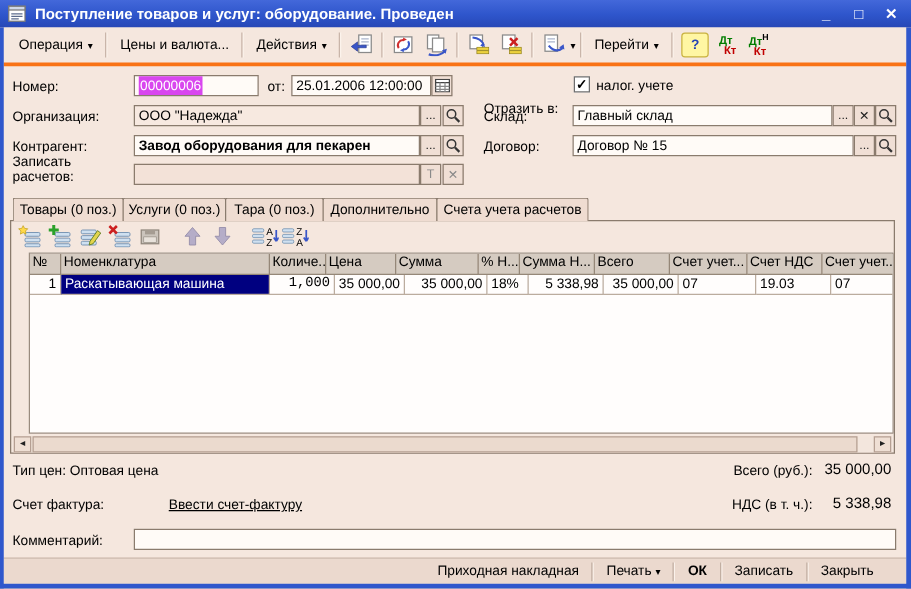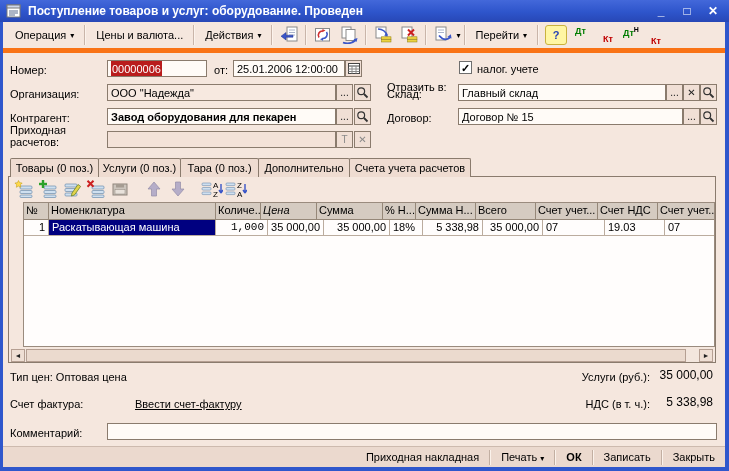--- a/index.html
+++ b/index.html
@@ -14,39 +14,39 @@
   .frame-bottom{position:absolute;left:0;right:0;bottom:0;height:4px;background:#2F57CC;}
   
   .titlebar{position:absolute;left:0;top:0;width:729px;height:22px;
     background:linear-gradient(180deg,#4368da 0%,#2e55cb 55%,#2747b6 100%);
     display:flex;align-items:center;padding:0 6px;gap:6px;}
   .title-text{color:#fff;font-weight:bold;font-size:12px;flex:1;white-space:nowrap;overflow:hidden;}
   .win-ctrl{color:#fff;font-weight:bold;font-size:12px;width:20px;text-align:center;cursor:default;}
   .title-icon{width:16px;height:14px;display:flex;align-items:center;}
   
   .toolbar{position:absolute;left:3px;top:22px;width:722px;height:31px;
-    display:flex;align-items:center;padding-left:5px;border-bottom:5px solid #f97316;background:#F5E7DE;}
+    display:flex;align-items:center;padding-left:5px;border-bottom:3px solid #f97316;background:#F5E7DE;}
   .tbtn{height:22px;display:flex;align-items:center;gap:4px;padding:0 7px;white-space:nowrap;cursor:default;}
   .dd{font-size:8px;color:#000;}
   .tsep{width:0;height:20px;border-left:1px solid #C9B5A9;border-right:1px solid #FCF3EC;margin:0 3px;}
   .ibtn{width:26px;height:22px;display:flex;align-items:center;justify-content:center;cursor:default;}
   .helpbtn{width:22px;height:20px;background:#FFF6A3;border:1px solid #C9B23E;border-radius:3px;
     color:#2442b5;font-weight:bold;display:flex;align-items:center;justify-content:center;margin:0 3px;}
   .dtkt{display:flex;flex-direction:column;line-height:8px;font-size:9px;font-weight:bold;
     align-items:flex-start;padding:0 5px;cursor:default;}
   .dtkt .dt{color:#007d00;}
-  .dtkt .kt{color:#c00000;padding-left:4px;margin-left:24px;}
+  .dtkt .kt{color:#c00000;padding-left:4px;}
   .dtkt sup{color:#000;font-size:7px;font-weight:bold;}
   
   .lbl{position:absolute;white-space:nowrap;}
   .inp{position:absolute;height:17px;border:1px solid #8A7B6D;background:#FFFBF7;
     padding:1px 3px;display:flex;align-items:center;white-space:nowrap;overflow:hidden;}
   .inp.gray{background:#F7E9E0;}
   .inp.dis{background:#F3E2D8;}
-  .sel{background:#b91c1c;color:#fff;padding:15px 1px;}
+  .sel{background:#d946ef;color:#fff;padding:15px 1px;}
   .sq{position:absolute;width:17px;height:17px;border:1px solid #8A7B6D;background:#F0DFD5;
     display:flex;align-items:center;justify-content:center;font-size:10px;color:#222;cursor:default;}
   .sq.grayg{color:#8a8a8a;}
   .cb{position:absolute;width:13px;height:13px;background:#fff;border:1px solid #6e6e6e;
     display:flex;align-items:center;justify-content:center;font-size:11px;font-weight:bold;line-height:10px;}
   
   .tabs{position:absolute;left:10px;top:155px;height:22px;display:flex;align-items:flex-end;z-index:3;}
   .tab{height:19px;display:flex;align-items:center;justify-content:center;background:#EFDCD1;
     border:1px solid #8A7B6D;border-bottom:none;border-radius:2px 2px 0 0;margin-right:-1px;
     padding:0 4px;white-space:nowrap;overflow:hidden;cursor:default;}
@@ -72,21 +72,21 @@
   .sbtn{width:14px;background:#EFDFD4;border:1px solid #B59F92;display:flex;align-items:center;
     justify-content:center;font-size:9px;line-height:9px;color:#222;cursor:default;}
   .sthumb{width:660px;background:#EBDACE;border:1px solid #B59F92;margin-left:1px;cursor:default;}
   .strack{flex:1;}
   
   .link{text-decoration:underline;cursor:default;padding-left:24px;}
   .bigval{font-size:12px;}
   .r{text-align:right;}
   
   .bottombar{position:absolute;left:3px;top:446px;width:722px;height:21px;background:#EBD9CE;
-    border-top:1px solid #CDBAAE;display:flex;align-items:center;justify-content:flex-end;padding-right:0;}
+    border-top:1px solid #CDBAAE;display:flex;align-items:center;justify-content:flex-end;padding-right:16px;}
   .bbtn{padding:0 10px;white-space:nowrap;cursor:default;}
   .bbtn.bold{font-weight:bold;}
   .bsep{width:0;height:15px;border-left:1px solid #C2AFA2;border-right:1px solid #FBF2EB;}
 </style>
 </head>
 <body>
 
 <div class="window">
 
   <div class="titlebar">
@@ -229,21 +229,21 @@
       <span>Завод оборудования для пекарен</span>
     </span>
   <span class="sq" style="left:336px;top:108px;">...</span>
   <span class="sq" style="left:354px;top:108px;">
     <svg width="13" height="13" viewBox="0 0 13 13">
         <circle cx="5.2" cy="5.2" r="3.4" fill="none" stroke="#333" stroke-width="1.2"></circle>
         <line x1="8" y1="8" x2="11.5" y2="11.5" stroke="#333" stroke-width="1.8"></line>
       </svg>
   </span>
 
-  <span class="lbl" style="left:10px;top:124px;width:62px;white-space:normal;line-height:12px;">Приходная расчетов:</span>
+  <span class="lbl" style="left:10px;top:124px;width:62px;white-space:normal;line-height:12px;">Записать расчетов:</span>
   <span class="inp dis" style="left:107px;top:131px;width:229px;">
       <span></span>
     </span>
   <span class="sq grayg" style="left:336px;top:131px;">T</span>
   <span class="sq grayg" style="left:354px;top:131px;">✕</span>
 
   <span class="lbl" style="left:387px;top:57px;margin-top:24px;">Отразить в:</span>
   <span class="cb" style="left:459px;top:61px;">
       <span>✓</span>
     </span>
@@ -356,21 +356,21 @@
             <path d="M20 4 v9 M20 13 l-2 -3 M20 13 l2 -3" stroke="#3a56c8" stroke-width="1.4" fill="none"></path>
           </svg>
       </span>
     </div>
 
     <div class="gridbox">
       <div class="thead">
         <span class="th" style="width:25px;">№</span>
         <span class="th" style="width:167px;">Номенклатура</span>
         <span class="th" style="width:45px;">Количе...</span>
-        <span class="th" style="width:56px;font-style:italic;">Цена</span>
+        <span class="th" style="width:56px;">Цена</span>
         <span class="th" style="width:66px;">Сумма</span>
         <span class="th" style="width:33px;">% Н...</span>
         <span class="th" style="width:60px;">Сумма Н...</span>
         <span class="th" style="width:60px;">Всего</span>
         <span class="th" style="width:62px;">Счет учет...</span>
         <span class="th" style="width:60px;">Счет НДС</span>
         <span class="th" style="width:60px;">Счет учет..</span>
       </div>
       <div class="trow">
         <span class="td num" style="width:25px;">1</span>
@@ -389,21 +389,21 @@
 
     <div class="hscroll">
       <span class="sbtn" style="font-size:7px;">◄</span>
       <span class="sthumb"></span>
       <span class="strack"></span>
       <span class="sbtn" style="font-size:7px;">►</span>
     </div>
   </div>
 
   <span class="lbl" style="left:10px;top:371px;">Тип цен: Оптовая цена</span>
-  <span class="lbl r" style="left:520px;top:371px;width:130px;">Услуги (руб.):</span>
+  <span class="lbl r" style="left:520px;top:371px;width:130px;">Всего (руб.):</span>
   <span class="lbl r bigval" style="left:612px;top:368px;width:101px;">35 000,00</span>
 
   <span class="lbl" style="left:10px;top:398px;">Счет фактура:</span>
   <span class="lbl link" style="left:111px;top:398px;">Ввести счет-фактуру</span>
   <span class="lbl r" style="left:520px;top:398px;width:130px;">НДС (в т. ч.):</span>
   <span class="lbl r bigval" style="left:612px;top:395px;width:101px;">5 338,98</span>
 
   <span class="lbl" style="left:10px;top:427px;">Комментарий:</span>
   <span class="inp" style="left:107px;top:423px;width:610px;">
       <span></span>

